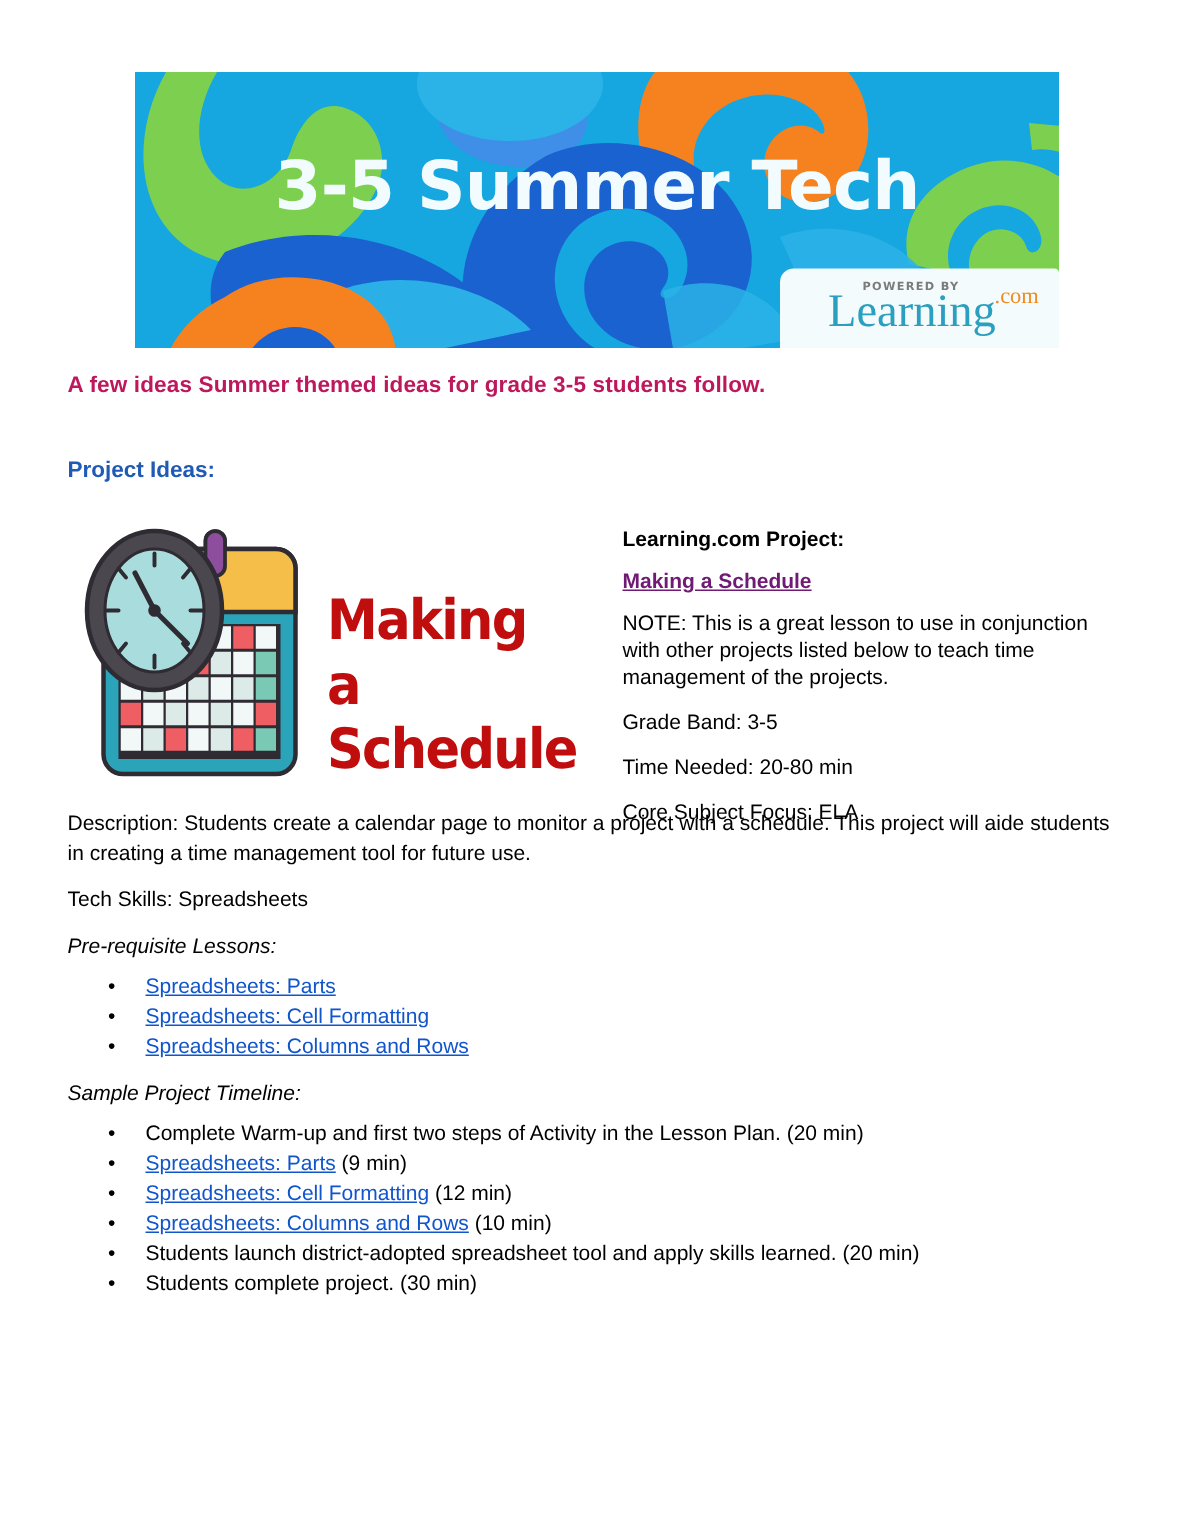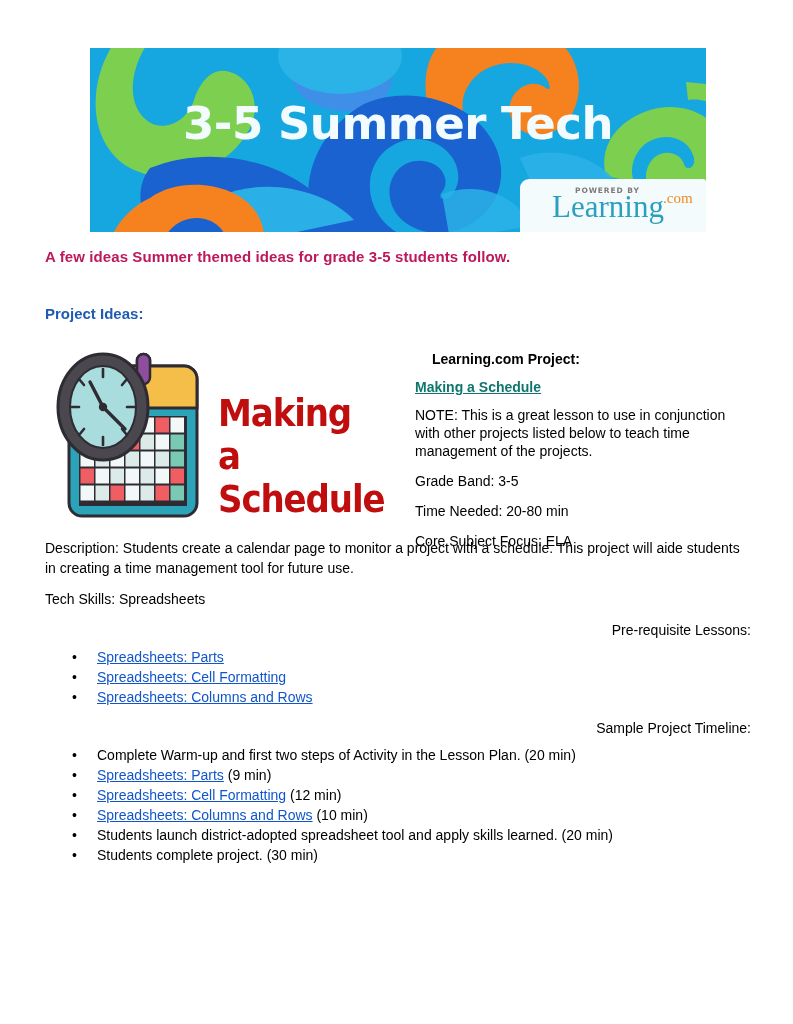--- a/index.html
+++ b/index.html
@@ -149,26 +149,26 @@
     position: absolute;
     left: 415px;
     top: 350px;
     width: 320px;
     font-size: 14px;
     line-height: 18px;
   }
   .right-col .rc-title {
     font-weight: bold;
     font-size: 14px;
-    margin: 0 0 10px 17px;
+    margin: 0 0 10px 0;
   }
   .right-col .rc-link {
     display: inline-block;
     font-weight: bold;
-    color: #0f766e;
+    color: #701a75;
     text-decoration: underline;
     margin: 0 0 10px 0;
     cursor: pointer;
   }
   .right-col .rc-note {
     margin: 0 0 12px 0;
     line-height: 18px;
   }
   .right-col .rc-meta {
     margin: 0 0 12px 0;
@@ -181,22 +181,22 @@
     top: 538px;
     width: 706px;
     font-size: 14px;
     line-height: 19px;
   }
   .lower p {
     margin: 0 0 12px 0;
   }
   .lower p.desc { line-height: 20px; }
   .lower .italic-label {
+    font-style: italic;
     margin: 0 0 8px 0;
-    text-align: right;
   }
   .lower ul {
     margin: 0 0 12px 0;
     padding: 0 0 0 52px;
     list-style: none;
   }
   .lower ul li {
     position: relative;
     margin: 0 0 1px 0;
     line-height: 19px;

